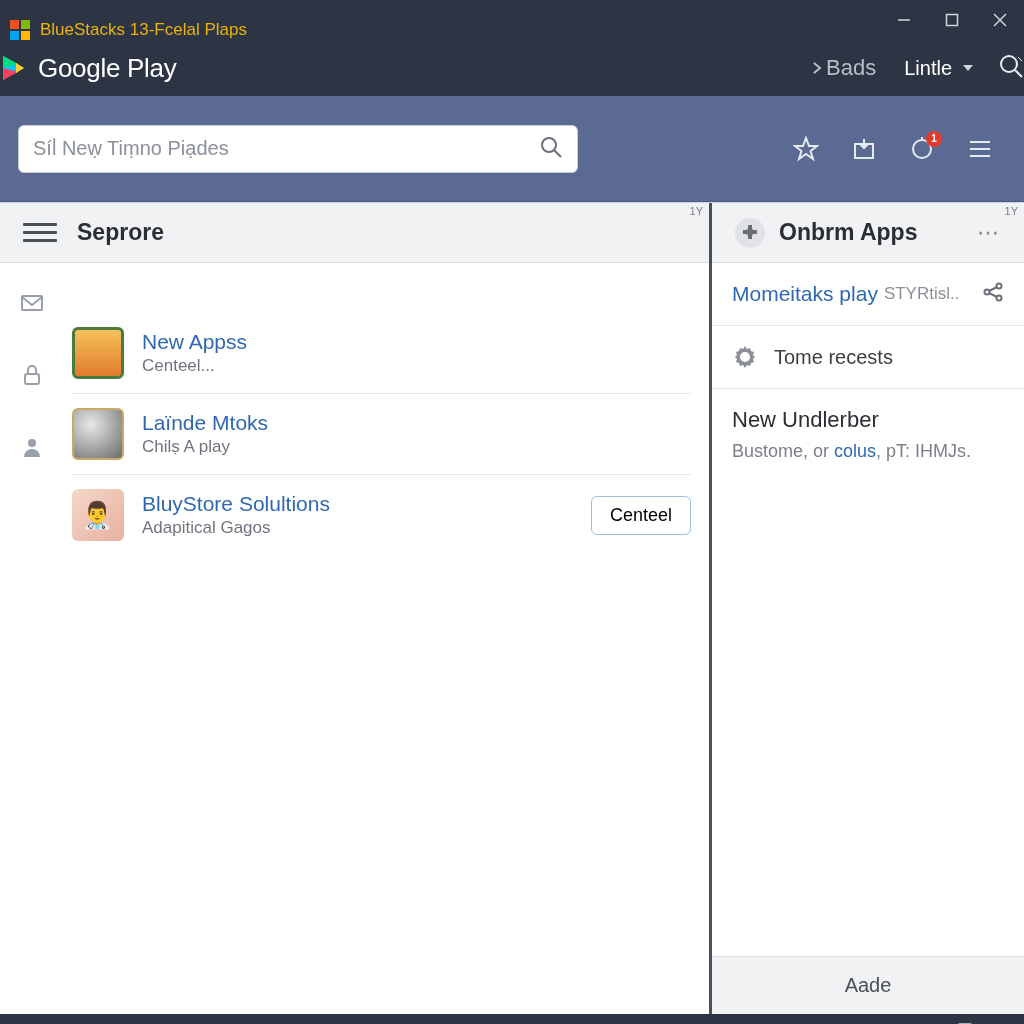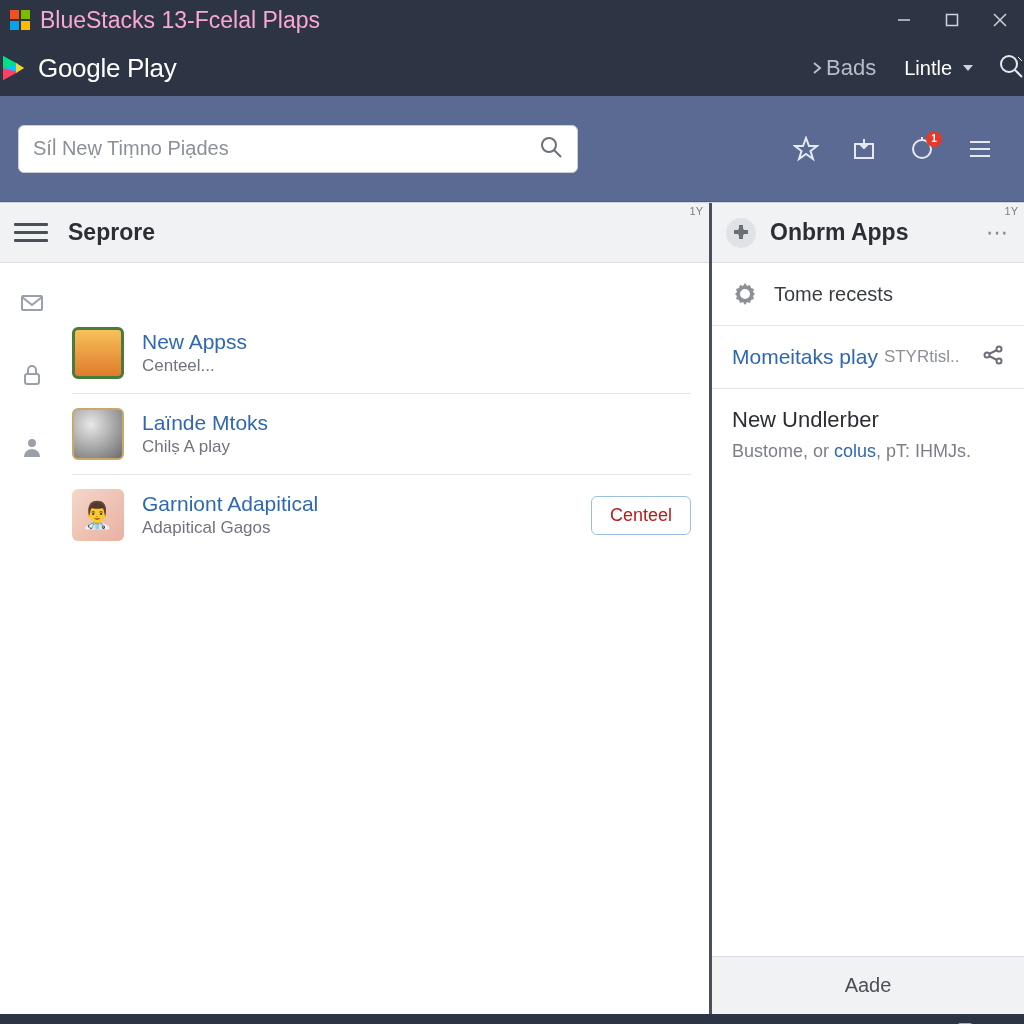--- a/index.html
+++ b/index.html
@@ -1,19 +1,19 @@
 <!DOCTYPE html>
 <html><head>
 <meta charset="utf-8">
 <style>
 * { margin: 0; padding: 0; box-sizing: border-box; font-family: "Segoe UI", Arial, sans-serif; }
 html, body { width: 1024px; height: 1024px; overflow: hidden; background: #fff; }
 
 
-.titlebar { height: 40px; background: #2d3544; display: flex; align-items: center; color: #f9a8d4; font-size: 23px; }
+.titlebar { height: 40px; background: #2d3544; display: flex; align-items: flex-end; color: #eab308; font-size: 17px; }
 .titlebar .win-logo { width: 20px; height: 20px; margin: 0 10px 0 10px; display: grid; grid-template: 1fr 1fr / 1fr 1fr; gap: 2px; }
 .titlebar .win-logo span:nth-child(1){background:#f25022;} .titlebar .win-logo span:nth-child(2){background:#7fba00;}
 .titlebar .win-logo span:nth-child(3){background:#00a4ef;} .titlebar .win-logo span:nth-child(4){background:#ffb900;}
 .titlebar .title { flex: 1; }
 .titlebar .win-btn { width: 48px; height: 40px; display:flex; align-items:center; justify-content:center; color:#cfd3dc; cursor:pointer; }
 .titlebar .win-btn svg { width:14px; height:14px; stroke:#cfd3dc; stroke-width:1.5; fill:none; }
 
 
 .playheader { height: 56px; background: #2d3544; display:flex; align-items:center; padding: 0 0; color:#fff; }
 .playheader .play-logo { display:flex; align-items:center; gap:10px; flex:1; }
@@ -36,21 +36,21 @@
 .sb-icon { width:52px; height:52px; display:flex; align-items:center; justify-content:center; cursor:pointer; margin-left:6px; position:relative; }
 .sb-icon svg { width:26px; height:26px; stroke:#e6e9f0; stroke-width:2; fill:none; }
 .sb-icon .badge { position:absolute; top:8px; right:6px; width:16px; height:16px; border-radius:50%; background:#e23b2e; color:#fff; font-size:10px; display:flex; align-items:center; justify-content:center; font-weight:bold; }
 
 
 .main { display:flex; height: calc(1024px - 40px - 56px - 82px - 34px); border-top:1px solid #d0d4dc; }
 .left { width: 712px; border-right: 3px solid #4a4f5b; display:flex; flex-direction:column; position:relative; background:#fff; }
 .right { flex:1; display:flex; flex-direction:column; background:#fff; position:relative; }
 
 
-.panel-head { height: 60px; background:#f1f2f4; border-bottom:1px solid #d9dce1; display:flex; align-items:center; padding: 0 14px; }
+.panel-head { height: 60px; background:#f1f2f4; border-bottom:1px solid #d9dce1; display:flex; align-items:center; padding: 0 23px; }
 .panel-head .hamb { width:34px; height:34px; display:flex; flex-direction:column; justify-content:center; gap:5px; margin-right:20px; cursor:pointer;}
 .panel-head .hamb span { height:3px; background:#4a4f58; border-radius:1px; }
 .panel-head .ph-title { font-size:23px; font-weight:600; color:#2b2e33; }
 .panel-head .ph-icon { width:30px; height:30px; border-radius:50%; background:#e0e2e6; display:flex; align-items:center; justify-content:center; margin-right:14px; }
 .panel-head .ph-icon svg { width:18px; height:18px; fill:#6b6f78; }
 .panel-head .dots { margin-left:auto; color:#888; font-size:22px; letter-spacing:2px; cursor:pointer; }
 .corner-tag { position:absolute; top:2px; right:6px; font-size:11px; color:#7b7f87; }
 
 
 .leftbody { flex:1; display:flex; }
@@ -61,21 +61,21 @@
 .applist { flex:1; padding: 14px 18px 0 8px; margin-top: 36px; }
 .app-row { display:flex; align-items:center; padding: 14px 0; border-bottom:1px solid #e6e8ec; }
 .app-row:last-child { border-bottom:none; }
 .app-ico { width:52px; height:52px; border-radius:6px; margin-right:18px; flex-shrink:0; display:flex; align-items:center; justify-content:center; font-size:26px; }
 .app-ico.i1 { background: linear-gradient(#f6c15a,#e07b2c); border:3px solid #4a7b3c; }
 .app-ico.i2 { background: radial-gradient(circle at 35% 30%, #e8e8e8, #6b6b6b); border:2px solid #caa968; }
 .app-ico.i3 { background: linear-gradient(135deg,#f4d7c9,#e9b0a0); }
 .app-meta { flex:1; }
 .app-title { font-size:21px; color:#2f68b0; font-weight:400; }
 .app-sub { font-size:17px; color:#6f747e; margin-top:2px; }
-.app-btn { border:1px solid #9bbfe0; color:#b91c1c; background:#fff; padding: 8px 18px; border-radius:6px; font-size:18px; cursor:pointer; }
+.app-btn { border:1px solid #9bbfe0; color:#000000; background:#fff; padding: 8px 18px; border-radius:6px; font-size:18px; cursor:pointer; }
 
 
 .right-section { border-bottom:1px solid #e4e6ea; padding: 18px 20px; display:flex; align-items:center; }
 .right-section .rs-title { color:#2f68b0; font-size:21px; }
 .right-section .rs-sub { color:#8b8f97; font-size:17px; margin-left:6px; }
 .right-section .share { margin-left:auto; cursor:pointer; }
 .right-section .share svg { width:22px; height:22px; stroke:#6b6f78; stroke-width:2; fill:none; }
 .right-section .gear { width:26px; height:26px; margin-right:16px; }
 .right-section .gear svg { width:26px; height:26px; fill:#8b8f97; }
 .right-section .rs-text { font-size:20px; color:#3a3d42; }
@@ -234,57 +234,57 @@
         <div class="app-row">
           <div class="app-ico i2"></div>
           <div class="app-meta">
             <div class="app-title">Laïnde Mtoks</div>
             <div class="app-sub">Chilṣ A play</div>
           </div>
         </div>
         <div class="app-row">
           <div class="app-ico i3">👨‍⚕️</div>
           <div class="app-meta">
-            <div class="app-title">Garniont Adapitical</div>
+            <div class="app-title">BluyStore Solultions</div>
             <div class="app-sub">Adapitical Gagos</div>
           </div>
           <button class="app-btn">Centeel</button>
         </div>
       </div>
     </div>
   </div>
 
   <div class="right">
     <span class="corner-tag">1Y</span>
     <div class="panel-head">
       <div class="ph-icon">
           <svg viewBox="0 0 18 18">
             <path d="M7 1h4v3a2 2 0 0 0 2 2h3v4h-3a2 2 0 0 0-2 2v3H7v-3a2 2 0 0 0-2-2H2V6h3a2 2 0 0 0 2-2z"></path>
           </svg>
         </div>
       <div class="ph-title">Onbrm Apps</div>
       <div class="dots">⋯</div>
-    </div>
-    <div class="right-section">
-      <div class="gear"><svg viewBox="0 0 26 26">
-            <path d="M13 8a5 5 0 1 0 0 10 5 5 0 0 0 0-10zm0-6l2 3 3-1 1 3 3 1-1 3 2 2-2 2 1 3-3 1-1 3-3-1-2 3-2-3-3 1-1-3-3-1 1-3-2-2 2-2-1-3 3-1 1-3 3 1z"></path>
-          </svg></div>
-      <span class="rs-text">Tome recests</span>
     </div>
     <div class="right-section">
       <span class="rs-title">Momeitaks play</span>
       <span class="rs-sub">STYRtisl..</span>
       <div class="share"><svg viewBox="0 0 22 22">
             <circle cx="5" cy="11" r="2.5"></circle>
             <circle cx="17" cy="5" r="2.5"></circle>
             <circle cx="17" cy="17" r="2.5"></circle>
             <line x1="7" y1="10" x2="15" y2="6"></line>
             <line x1="7" y1="12" x2="15" y2="16"></line>
           </svg></div>
     </div>
+    <div class="right-section">
+      <div class="gear"><svg viewBox="0 0 26 26">
+            <path d="M13 8a5 5 0 1 0 0 10 5 5 0 0 0 0-10zm0-6l2 3 3-1 1 3 3 1-1 3 2 2-2 2 1 3-3 1-1 3-3-1-2 3-2-3-3 1-1-3-3-1 1-3-2-2 2-2-1-3 3-1 1-3 3 1z"></path>
+          </svg></div>
+      <span class="rs-text">Tome recests</span>
+    </div>
     <div class="right-block">
       <div class="rb-title">New Undlerber</div>
       <div class="rb-body">
         <span>Bustome, or </span><span class="lnk">colus</span><span>, pT: IHMJs.</span>
       </div>
     </div>
     <div class="right-foot">
       <span>Aade</span>
     </div>
   </div>

